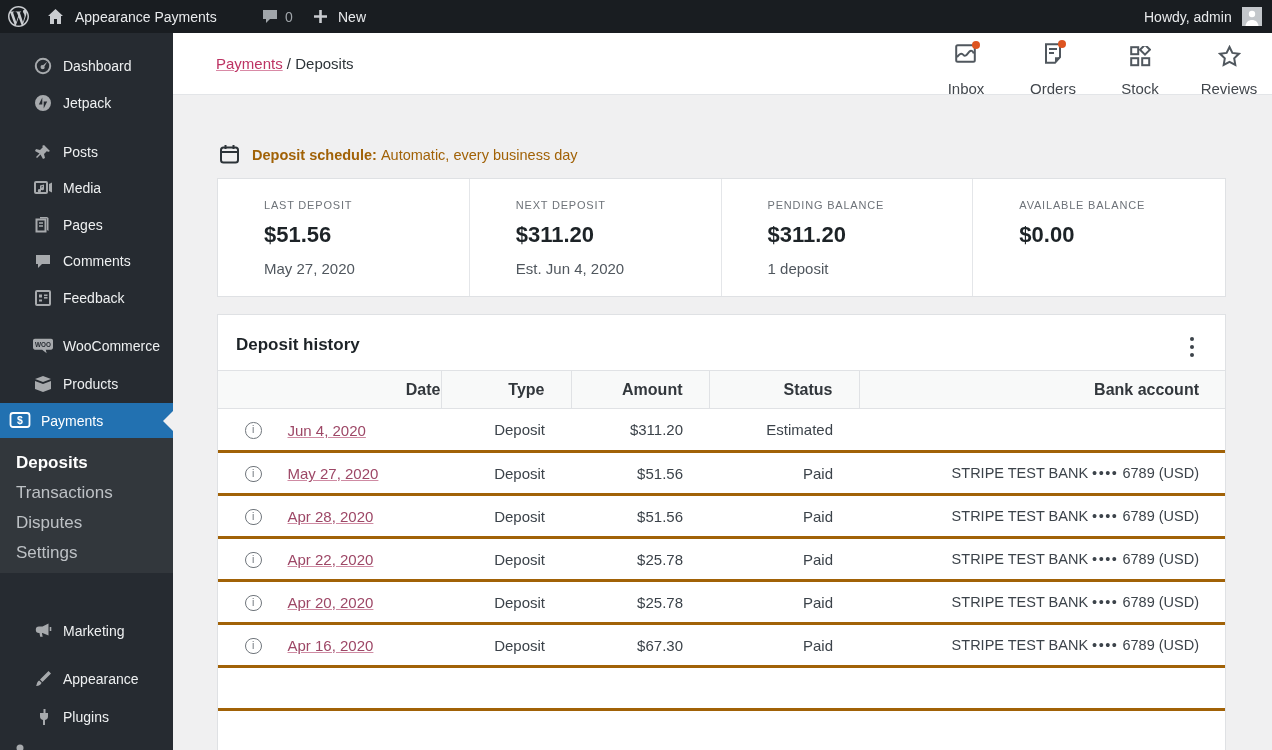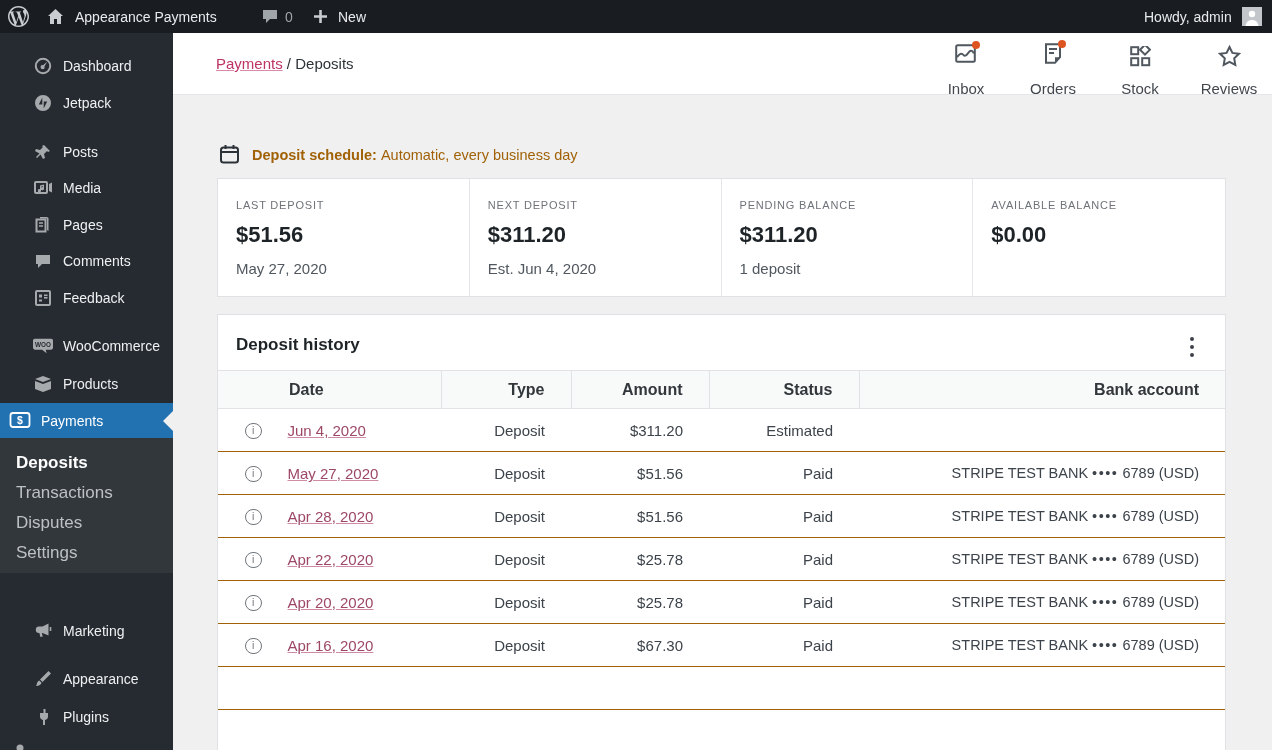--- a/index.html
+++ b/index.html
@@ -30,37 +30,37 @@
 .tab .ticon { height:24px; display:flex; align-items:flex-end; justify-content:center; }
 .iwrap { position:relative; display:inline-block; }
 .tab .tlabel { margin-top:13px; }
 .dot { position:absolute; width:8px; height:8px; border-radius:50%; background:#dd5420; }
 
 
 #schedrow { position:absolute; left:220px; top:145px; display:flex; align-items:center; color:#a16207; font-size:14.5px; }
 #schedrow b { margin:0 4px 0 13px; font-weight:700; }
 
 #sumcard { position:absolute; left:217px; top:178px; width:1009px; height:119px; background:#fff; border:1px solid #dfe1e4; display:flex; }
-.sumcol { width:25%; border-right:1px solid #e4e6e9; padding:20px 34px 0 18px; }
+.sumcol { width:25%; border-right:1px solid #e4e6e9; padding:20px 34px 0 18px;margin-left:28px; }
 .sumcol:last-child { border-right:none; }
 .slabel { font-size:11px; letter-spacing:.8px; color:#6e7379; font-weight:400; }
 .sval { font-size:22px; font-weight:700; color:#1d2327; margin-top:11px; }
 .ssub { font-size:15px; color:#50575e; margin-top:12px; }
 
 #histcard { position:absolute; left:217px; top:314px; width:1009px; height:436px; background:#fff; border:1px solid #dfe1e4; border-bottom:none; }
 #histhead { position:relative; height:55px; }
 #histhead h2 { position:absolute; left:18px; top:20px; font-size:17px; font-weight:700; color:#1d2327; }
 #kebab { position:absolute; right:29px; top:21px; }
 
 table#hist { width:100%; border-collapse:collapse; table-layout:fixed; font-size:15px; color:#3c434a; }
 #hist th { height:38px; background:#f8f9f9; border-top:1px solid #e0e2e5; border-bottom:1px solid #e0e2e5; font-weight:700; color:#32373c; font-size:16px; padding:0; }
 #hist th + th { border-left:1px solid #e0e2e5; }
-#hist td { height:43px; border-bottom:1px solid #a16207; padding:4px; }
+#hist td { height:43px; border-bottom:3px solid #a16207; padding:4px; }
 #hist .r { text-align:right; padding-right:26px; }
-#hist th.dateh { text-align:left; padding-left:71px; }
+#hist th.dateh { text-align:right; padding-left:71px; }
 #hist td.datec { padding-left:27px; }
 #hist a { color:#9d4766; text-decoration:underline; text-decoration-color:#cf8ba3; }
 .info { display:inline-block; width:16.5px; height:16.5px; border:1.5px solid #70767c; border-radius:50%; color:#70767c; font-size:10.5px; line-height:13.5px; text-align:center; vertical-align:middle; font-weight:400; }
 .datelink { margin-left:26px; vertical-align:middle; }
 .bank { color:#3c434a; font-size:14.5px; }
 </style>
 </head>
 <body>
 <div id="stage">
 

